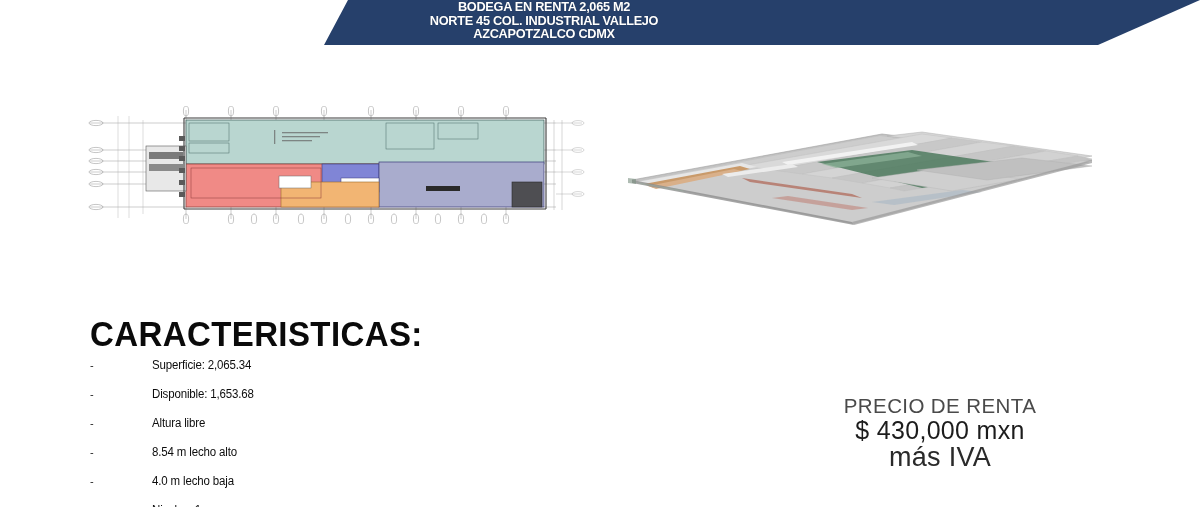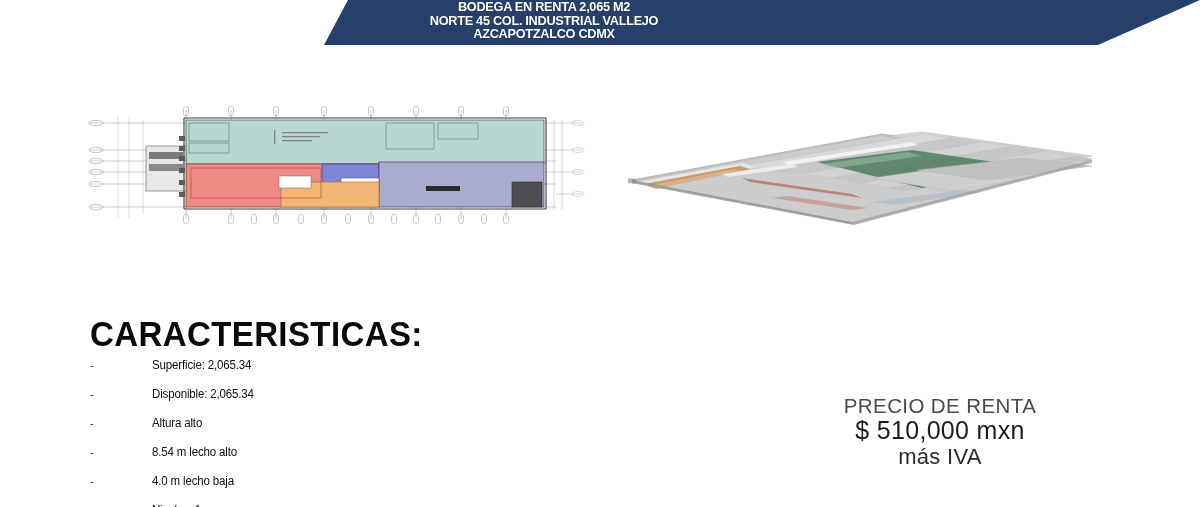--- a/index.html
+++ b/index.html
@@ -121,21 +121,21 @@
     color: #4a4a4a;
     letter-spacing: 0.4px;
   }
   #price-amount {
     font-size: 25px;
     line-height: 27px;
     color: #1c1c1c;
     letter-spacing: 0.3px;
   }
   #price-tax {
-    font-size: 22px;
+    font-size: 27px;
     line-height: 26px;
     color: #2a2a2a;
     letter-spacing: 0.3px;
   }
 </style>
 </head>
 <body>
 
 <div id="header-banner">
   <div class="banner-shape"></div>
@@ -289,37 +289,37 @@
 
 <div id="characteristics">
   <div id="char-title">CARACTERISTICAS:</div>
 
   <div class="char-row">
     <span class="char-dash">-</span>
     <span class="char-text">Superficie: 2,065.34</span>
   </div>
   <div class="char-row">
     <span class="char-dash">-</span>
-    <span class="char-text">Disponible: 2,065.34</span>
-  </div>
-  <div class="char-row">
-    <span class="char-dash">-</span>
-    <span class="char-text">Altura alto</span>
+    <span class="char-text">Disponible: 1,653.68</span>
+  </div>
+  <div class="char-row">
+    <span class="char-dash">-</span>
+    <span class="char-text">Altura libre</span>
   </div>
   <div class="char-row">
     <span class="char-dash">-</span>
     <span class="char-text">8.54 m lecho alto</span>
   </div>
   <div class="char-row">
     <span class="char-dash">-</span>
     <span class="char-text">4.0 m lecho baja</span>
   </div>
   <div class="char-row">
     <span class="char-dash">-</span>
     <span class="char-text">Niveles: 1</span>
   </div>
 </div>
 
 <div id="price-block">
   <div id="price-title">PRECIO DE RENTA</div>
-  <div id="price-amount">$  510,000 mxn</div>
+  <div id="price-amount">$  430,000 mxn</div>
   <div id="price-tax">más IVA</div>
 </div>
 
 </body></html>

